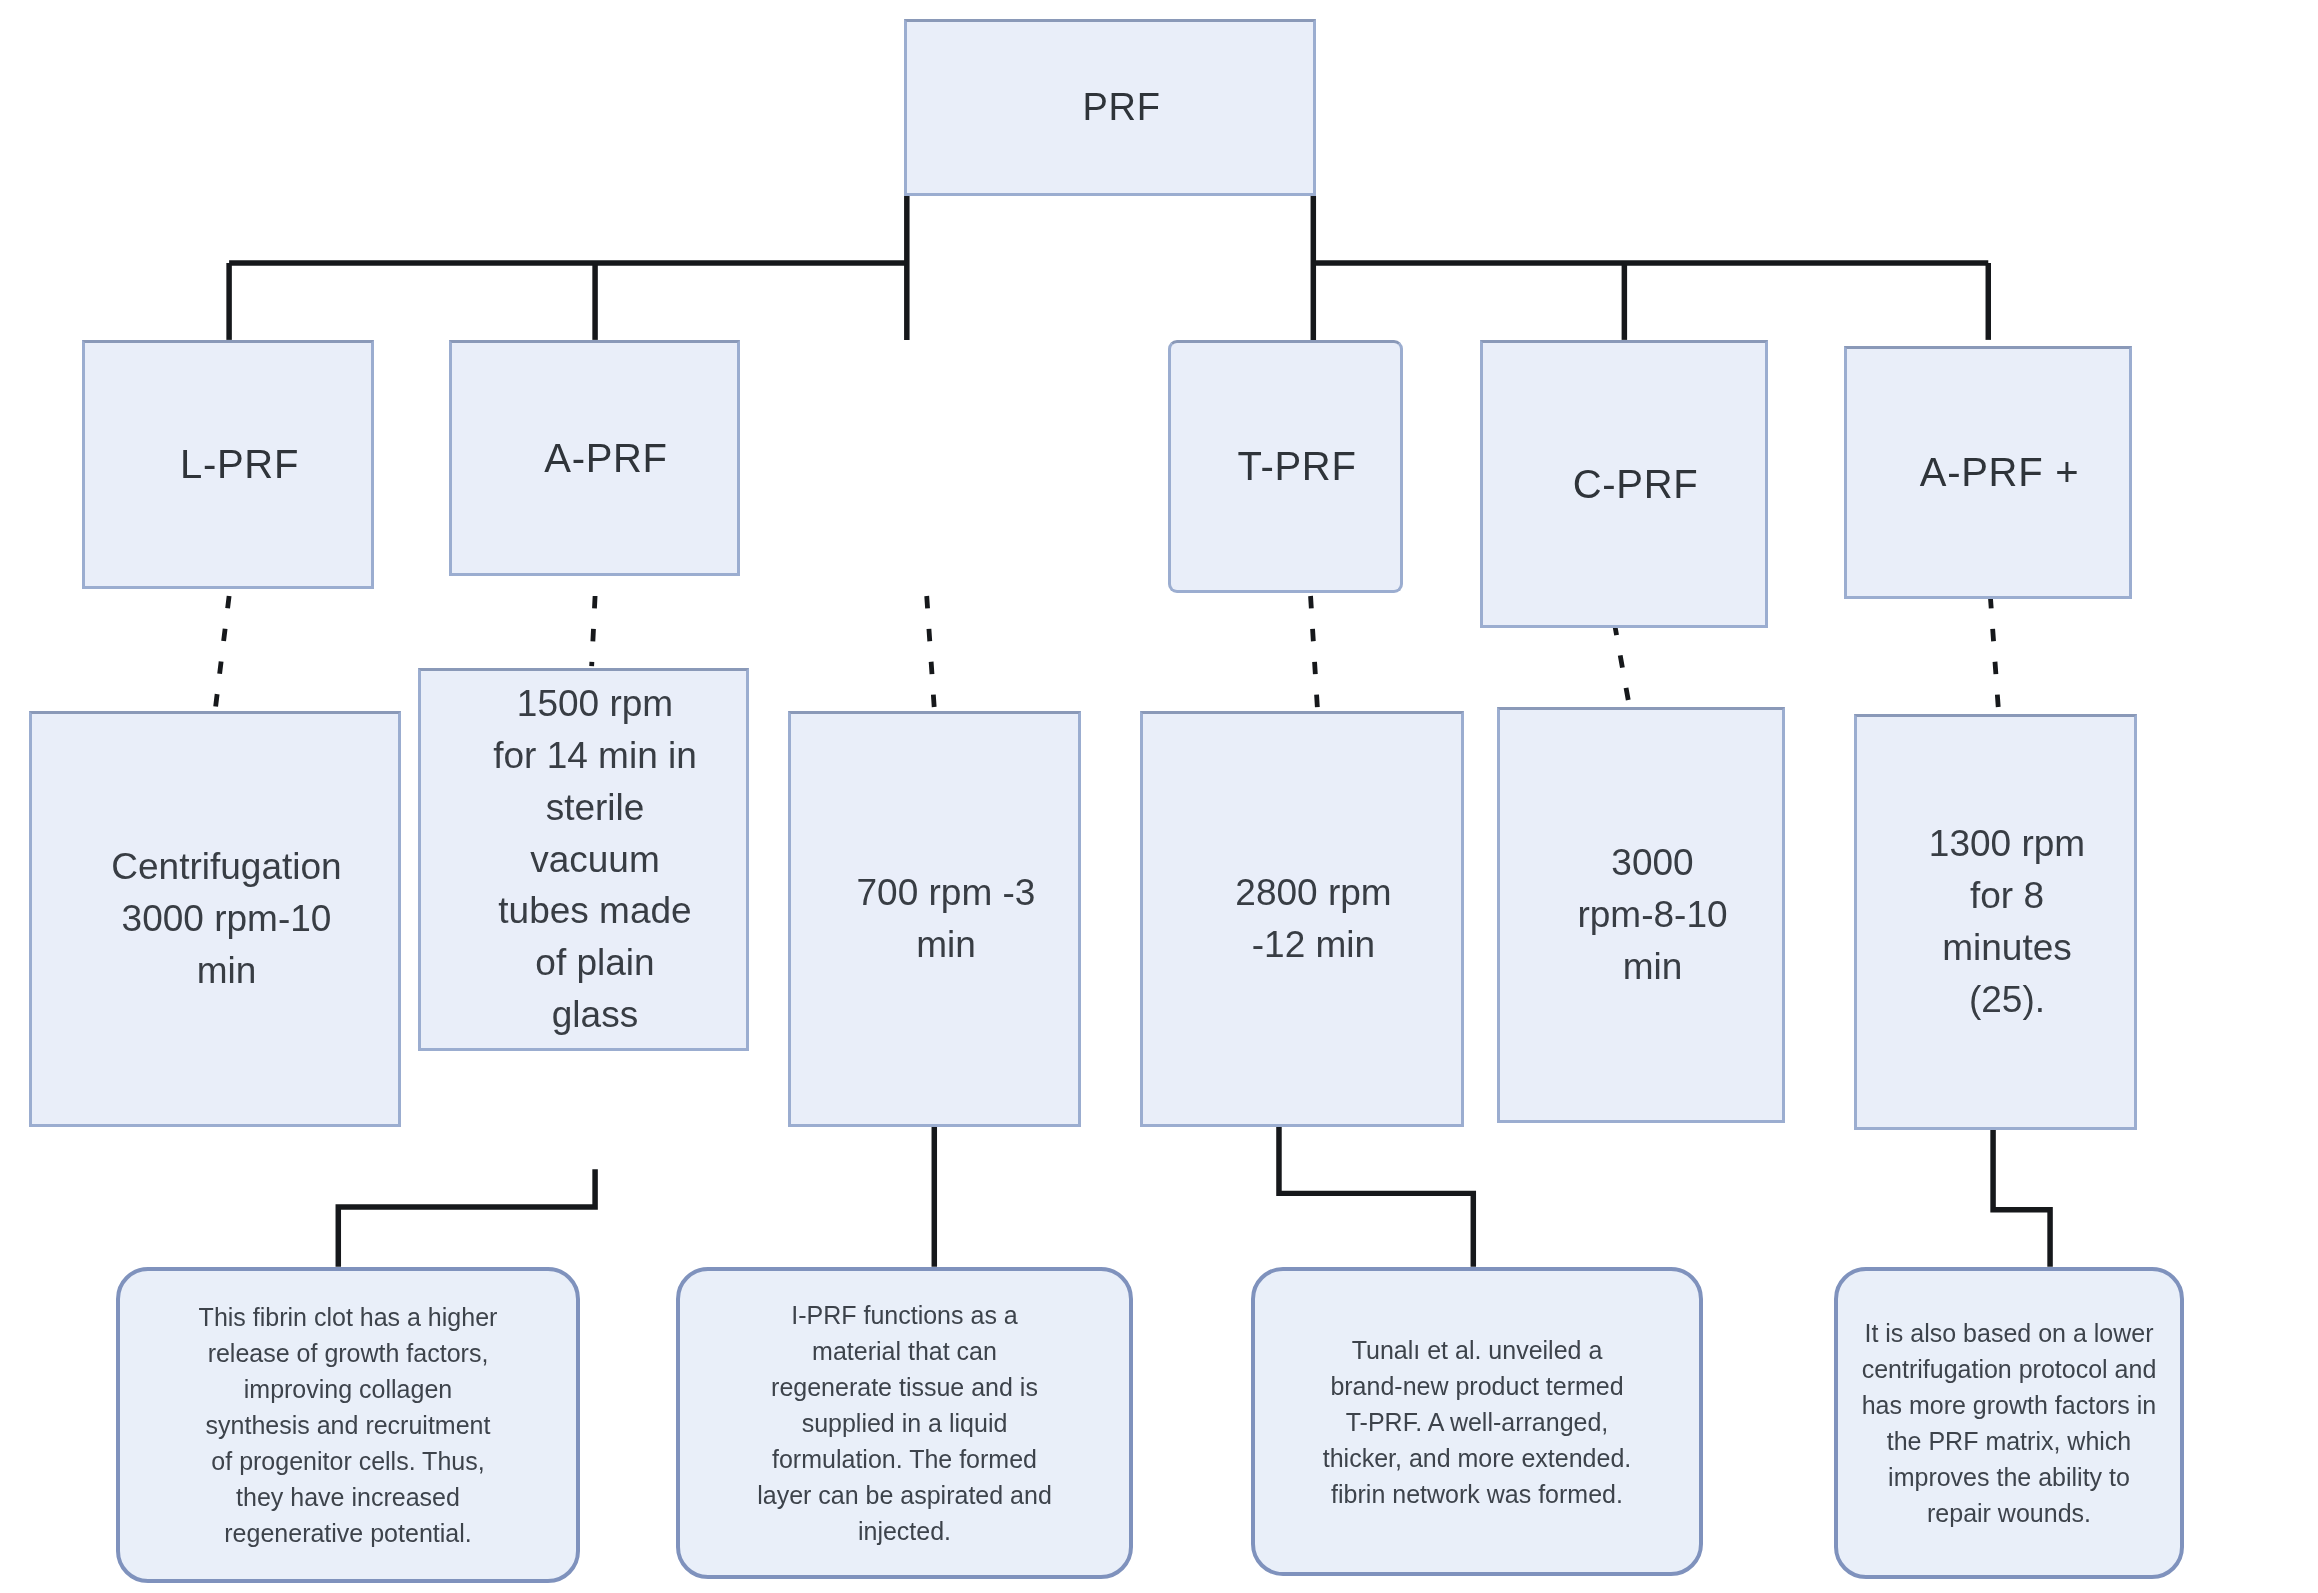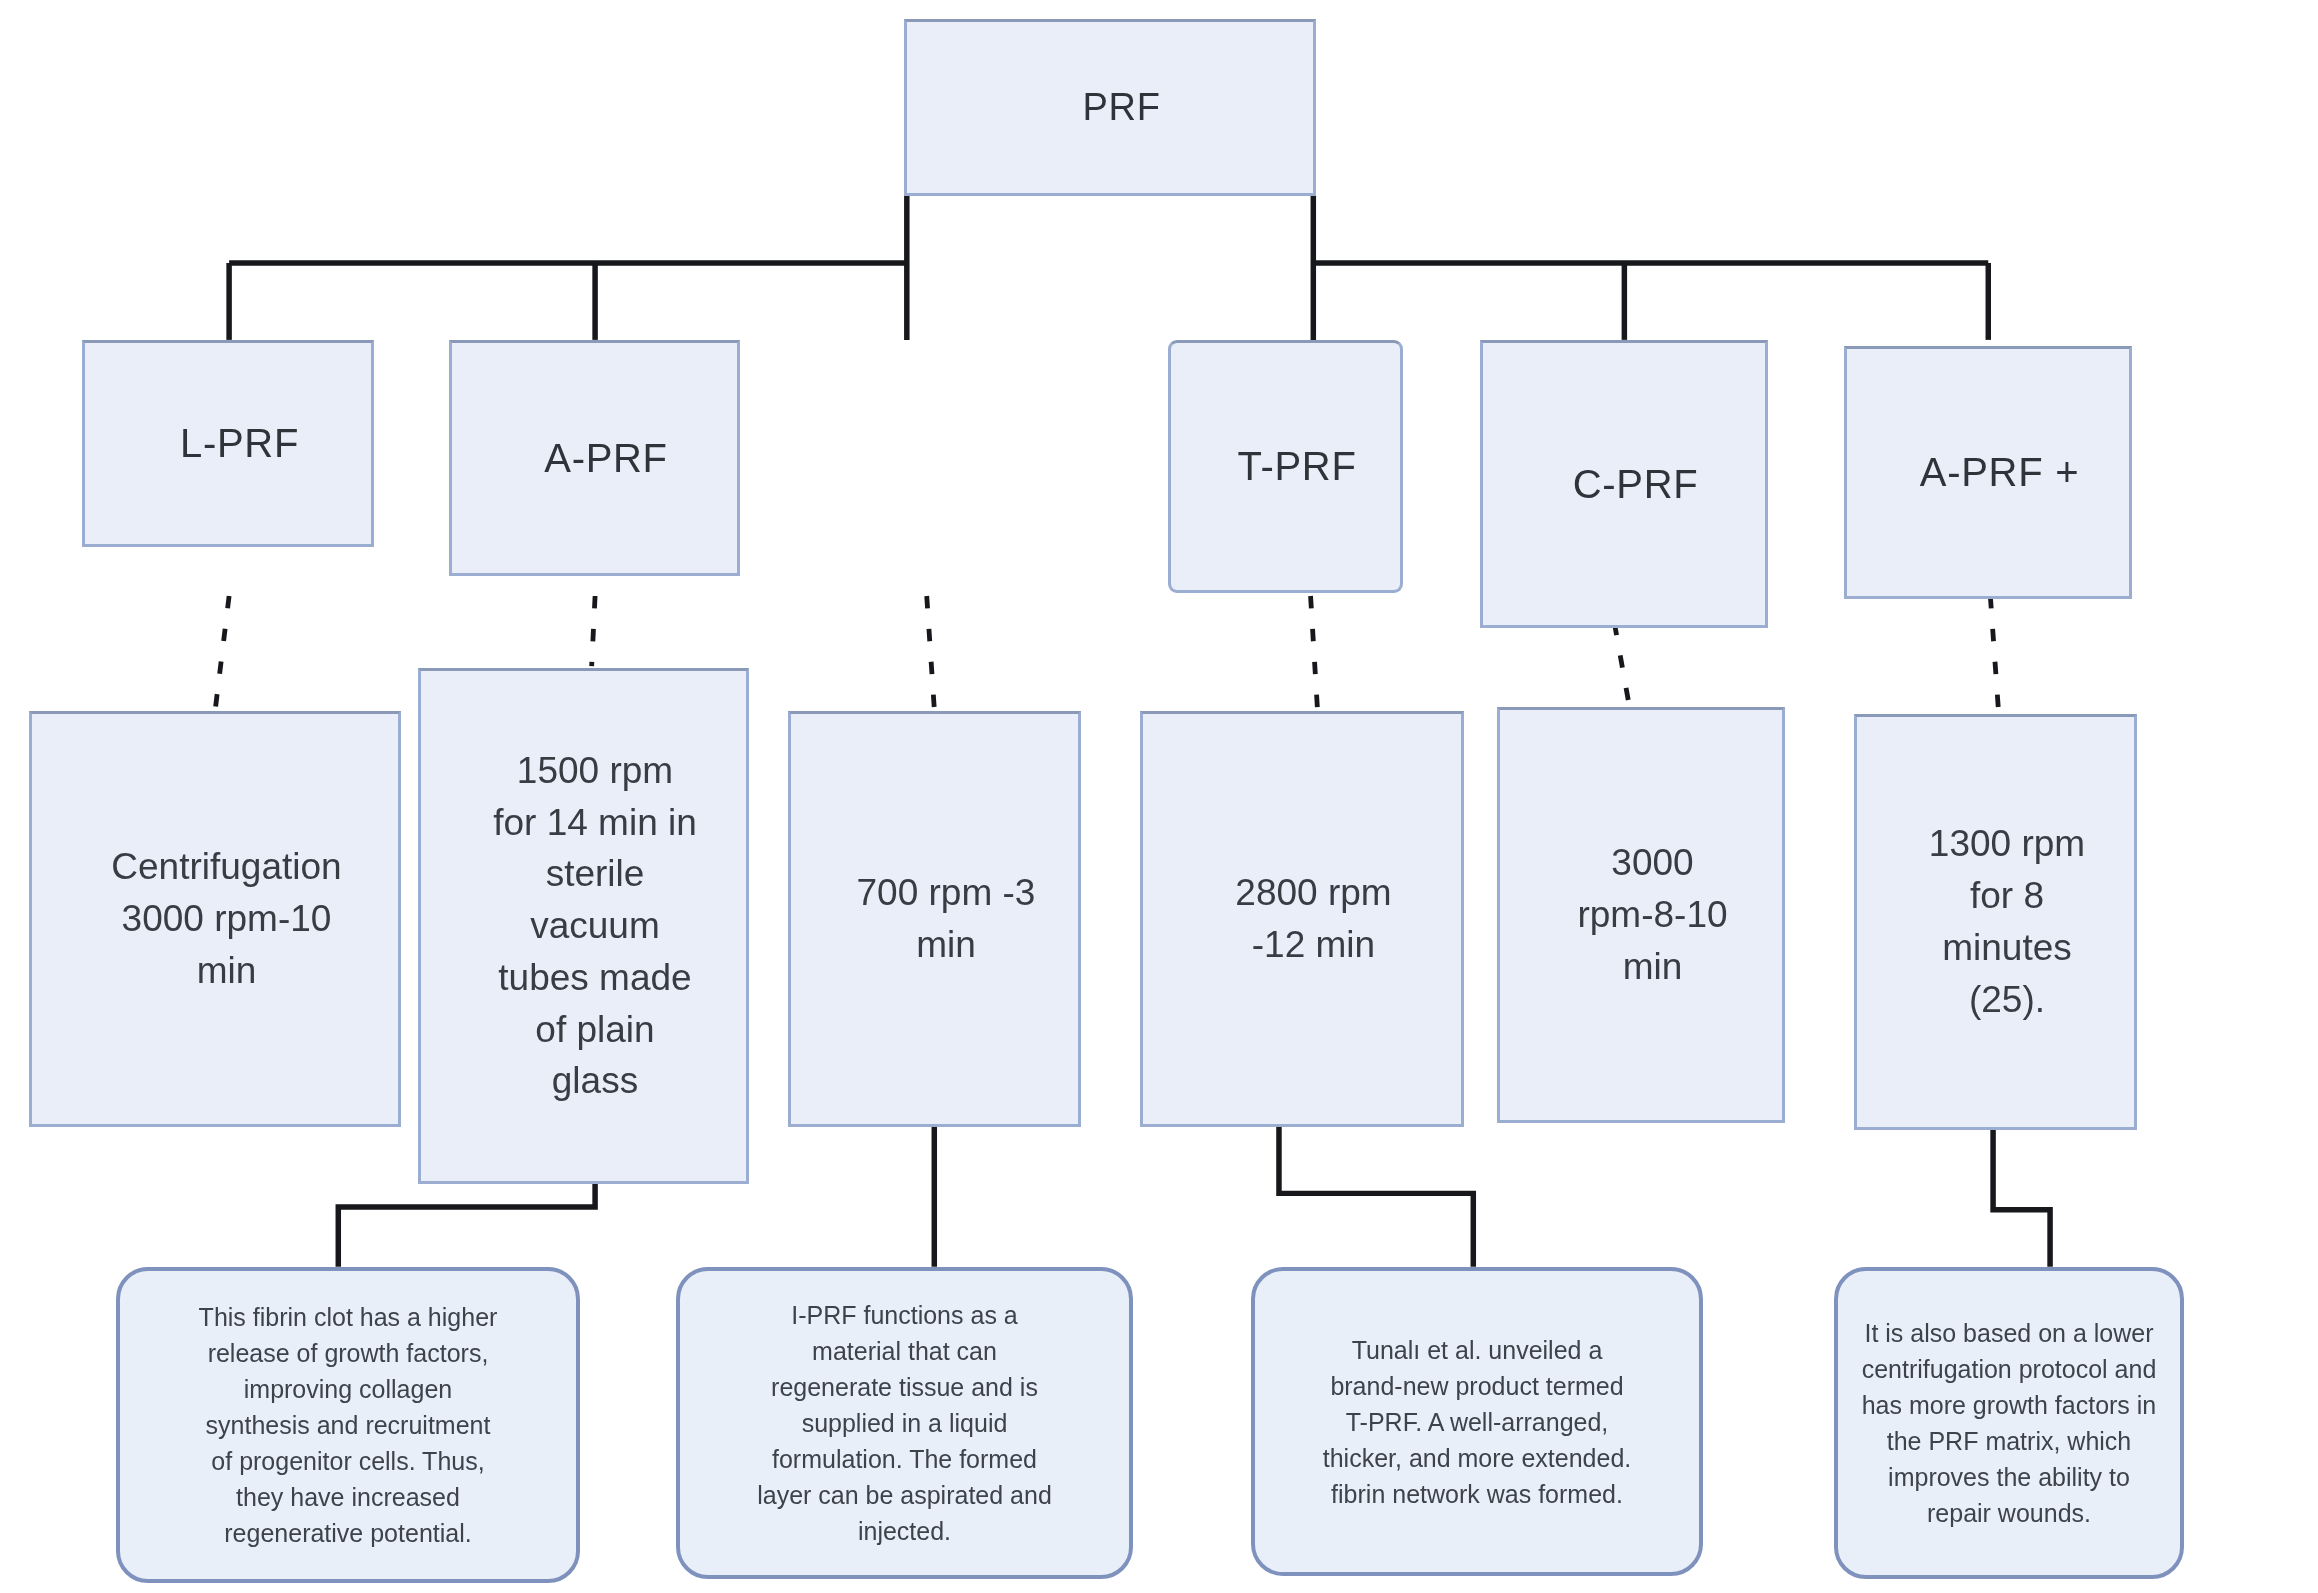--- a/index.html
+++ b/index.html
@@ -59,30 +59,30 @@
     line-height: 1.44;
     color: #3d434b;
     white-space: pre-line;
     padding: 11px;
   }
 
   
   #node-prf   { left: 904px; top: 19px;  width: 412px; height: 177px; font-size: 38px; }
 
   
-  #node-lprf  { left: 82px;  top: 340px; width: 292px; height: 207px; }
+  #node-lprf  { left: 82px;  top: 340px; width: 292px; height: 249px; }
   #node-aprf  { left: 449px;  top: 340px; width: 291px; height: 236px; }
   #node-iprf  { left: 783px; top: 340px; width: 288px; height: 253px; }
   #node-tprf  { left: 1168px; top: 340px; width: 235px; height: 253px; border-radius: 9px; }
   #node-cprf  { left: 1480px; top: 340px; width: 288px; height: 288px; }
   #node-aprfp { left: 1844px; top: 340px; width: 288px; height: 253px; margin-top: 6px; }
 
   
   #proto-lprf  { left: 29px;   top: 711px; width: 372px; height: 416px; }
-  #proto-aprf  { left: 418px;  top: 668px;  width: 331px; height: 516px; }
+  #proto-aprf  { left: 418px;  top: 668px;  width: 331px; height: 383px; }
   #proto-iprf  { left: 788px; top: 711px; width: 293px; height: 416px; }
   #proto-tprf  { left: 1140px; top: 711px; width: 324px; height: 416px; }
   #proto-cprf  { left: 1497px; top: 707px; width: 288px; height: 416px; }
   #proto-aprfp { left: 1854px; top: 714px; width: 283px; height: 416px; }
 
   
   #note-aprf  { left: 116px;  top: 1267px; width: 464px; height: 316px; }
   #note-iprf  { left: 676px;  top: 1267px; width: 457px; height: 312px; }
   #note-tprf  { left: 1251px; top: 1267px; width: 452px; height: 309px; }
   #note-aprfp { left: 1834px; top: 1267px; width: 350px; height: 312px; }

